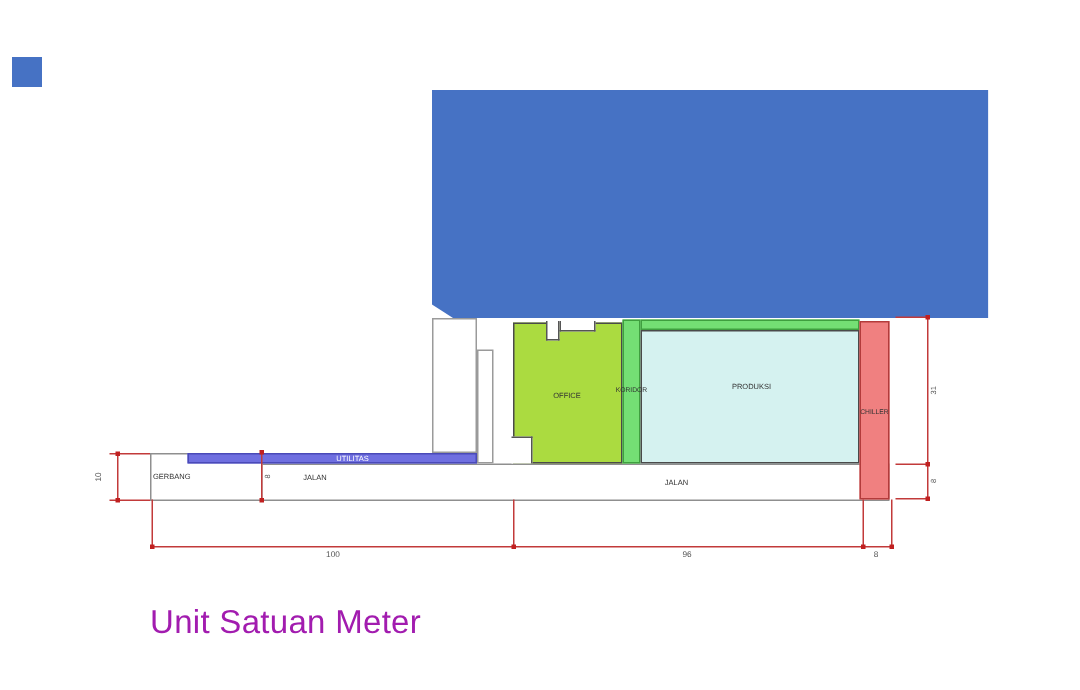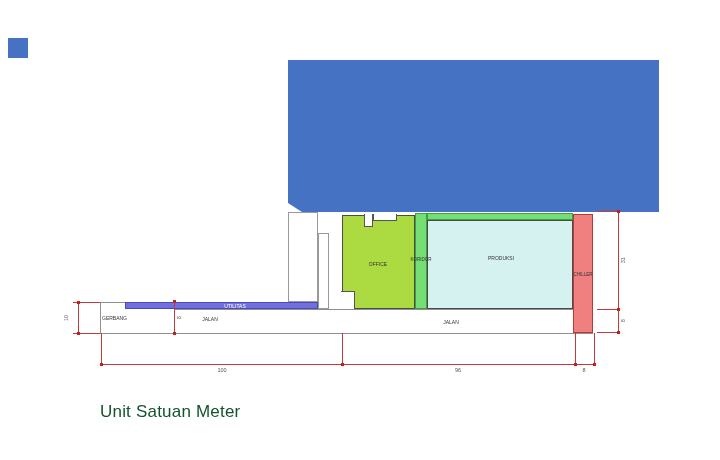--- a/index.html
+++ b/index.html
@@ -33,21 +33,21 @@
   .notch-bl{left:341px;top:291px;width:14px;height:18px;background:#fff;border-top:1px solid #555;border-right:1px solid #555;box-sizing:border-box;}
   
   .lbl{position:absolute;color:#333;font-size:5px;line-height:6px;text-align:center;white-space:nowrap;}
   .lbl-white{color:#fff;}
   
   .dline{position:absolute;background:#c23a3a;}
   .ddot{position:absolute;width:3px;height:3px;background:#c02020;}
   .dlbl{position:absolute;color:#555;font-size:5.5px;line-height:6px;text-align:center;white-space:nowrap;}
   .dlbl-v{writing-mode:vertical-rl;transform:rotate(180deg);}
   
-  .caption{left:100px;top:402px;font-size:17px;color:#14532d;letter-spacing:0.2px;}
+  .caption{left:100px;top:402px;font-size:22px;color:#a21caf;letter-spacing:0.2px;}
   .watermark{
     left:290px;top:222px;font-size:41px;font-weight:bold;letter-spacing:1px;
     color:rgba(255,255,255,0.85);
     text-shadow:1px 1px 3px rgba(110,110,110,0.45), -1px -1px 2px rgba(160,160,160,0.25);
     z-index:50;
   }
 </style>
 </head>
 <body>
 

